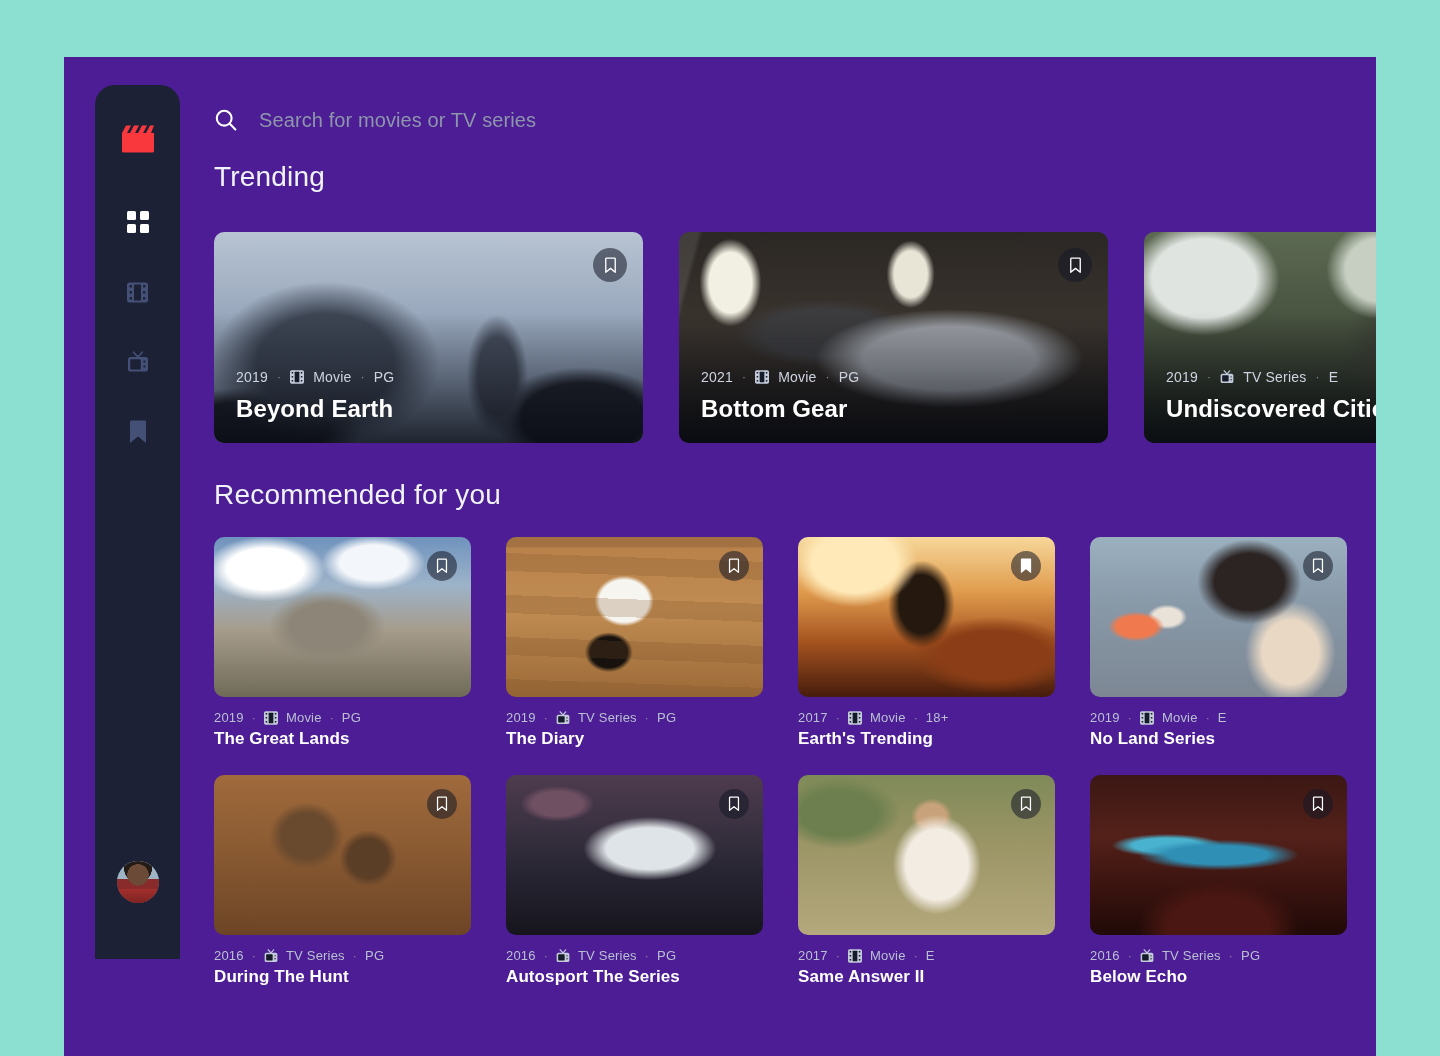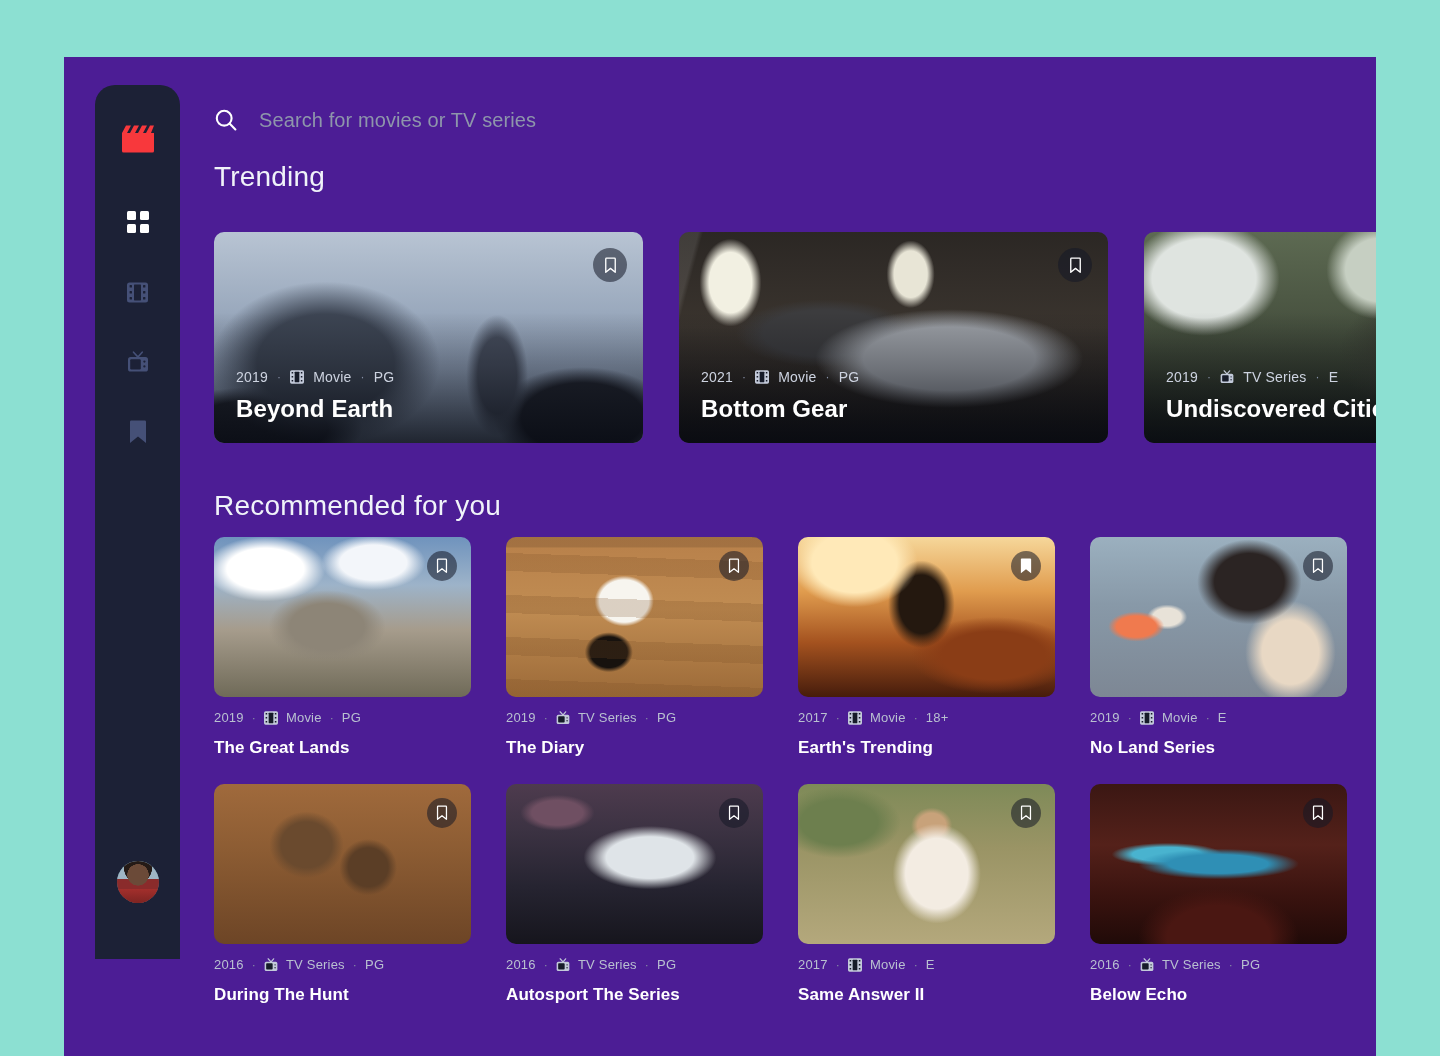--- a/index.html
+++ b/index.html
@@ -135,21 +135,21 @@
   
   .section-title {
     position: absolute;
     left: 0;
     color: #f0f3f9;
     font-size: 28px;
     font-weight: 400;
     letter-spacing: 0.2px;
   }
   #trending-title { top: 104px; }
-  #recommended-title { top: 433px; text-align: right; }
+  #recommended-title { top: 422px; text-align: right; }
 
   
   .trending-row {
     position: absolute;
     left: 0;
     top: 175px;
     display: flex;
     gap: 36px;
   }
   .trend-card {
@@ -226,21 +226,21 @@
   .rec-meta {
     margin-top: 13px;
     display: flex;
     align-items: center;
     gap: 8px;
     font-size: 13px;
     color: #b9c0d0;
     letter-spacing: .2px;
   }
   .rec-name {
-    margin-top: 13px;
+    margin-top: 4px;
     font-size: 17px;
     color: #ffffff;
     font-weight: 700;
     letter-spacing: .1px;
   }
 
   .dot { color: #868fa5; font-size: 12px; line-height: 1; }
   .type-icon { display: inline-flex; width: 14px; height: 14px; }
   .type-icon svg { width: 100%; height: 100%; fill: #c3cada; }
 

